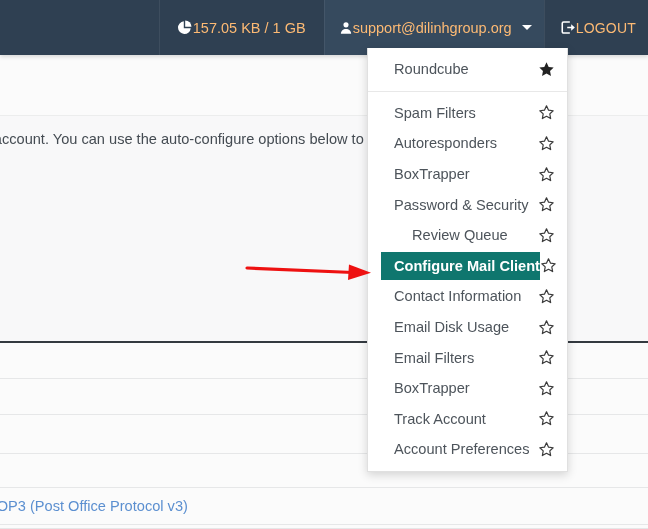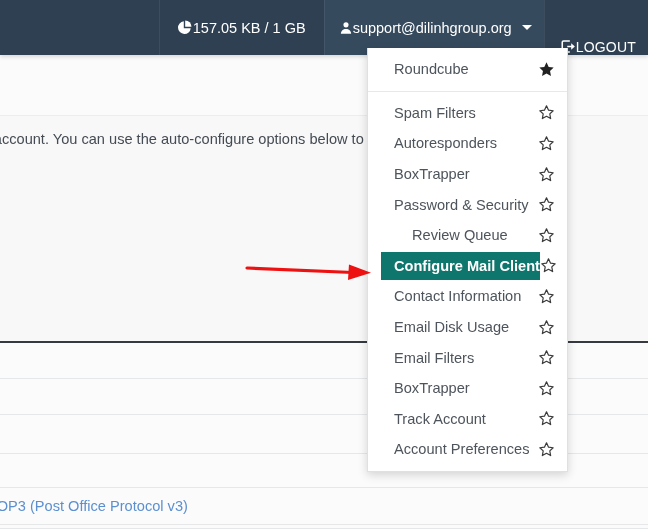--- a/index.html
+++ b/index.html
@@ -15,29 +15,29 @@
   .topbar{
     position:absolute; left:0; top:0; width:648px; height:55px;
     background:#2f4052;
     display:flex; justify-content:flex-end; align-items:stretch;
     box-shadow:0 2px 4px rgba(0,0,0,.14);
     z-index:30;
   }
   .tb-cell{
     display:flex; align-items:center; 
     padding:0 14px;
-    color:#ffffff;
+    color:#fdba74;
     font-size:14.5px;
     white-space:nowrap;
     border-left:1px solid rgba(255,255,255,.07);
     cursor:pointer;
   }
   .tb-cell.quota{ padding:0 18px 0 16px; }
   .tb-cell.user{ background:#364a5e; padding:0 12px 0 14px; }
-  .tb-cell.logout{ padding:0 12px 0 14px; font-size:14px; letter-spacing:.2px;align-items:flex-end;}
+  .tb-cell.logout{ padding:0 12px 0 14px; font-size:14px; letter-spacing:.2px;}
   .tb-ico{ display:inline-flex; align-items:center; justify-content:center; }
   .caret{
     width:0;height:0;margin-left:10px;
     border-left:5px solid transparent;
     border-right:5px solid transparent;
     border-top:5px solid #ffffff;
   }
 
   
   .content{ position:absolute; left:0; top:55px; width:648px; height:474px; background:#f8f8f9; }

